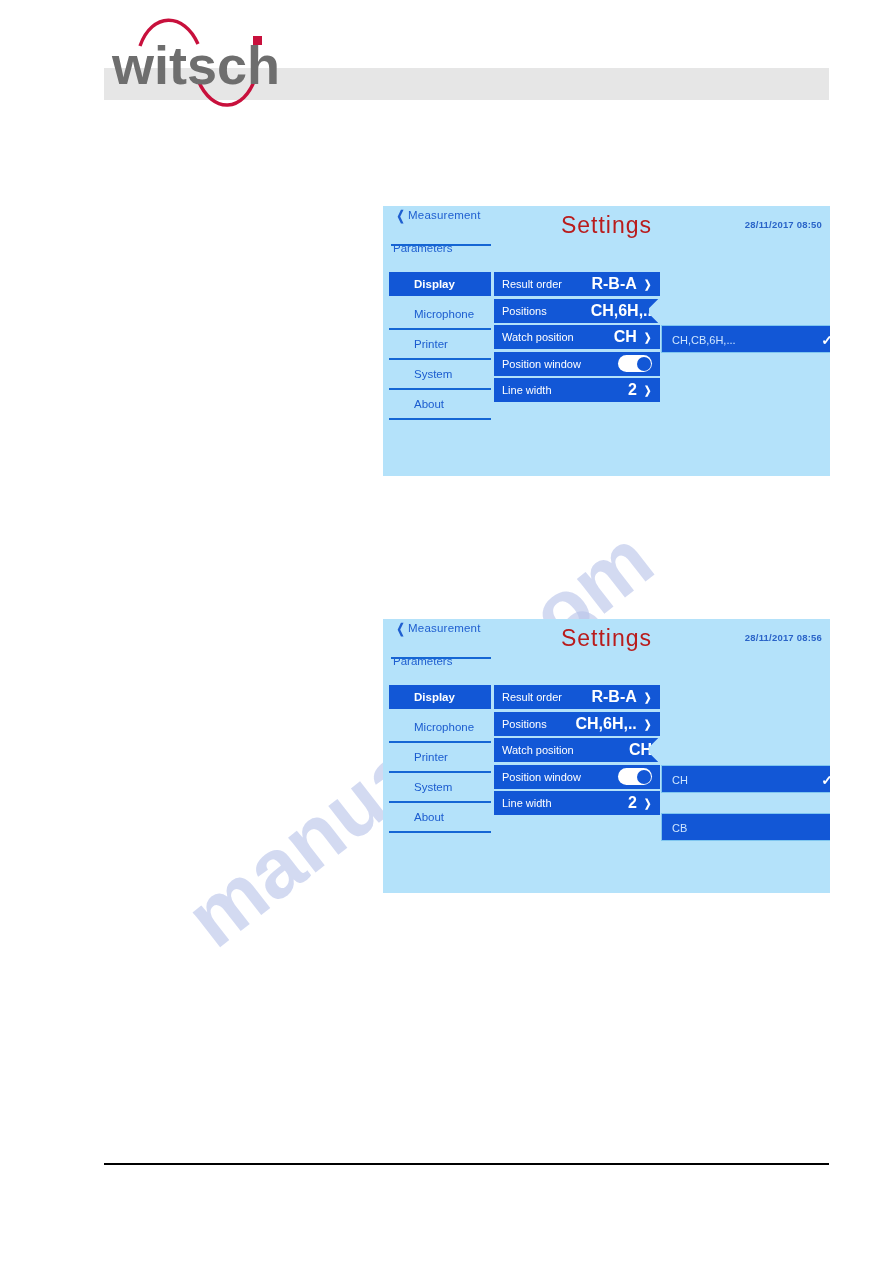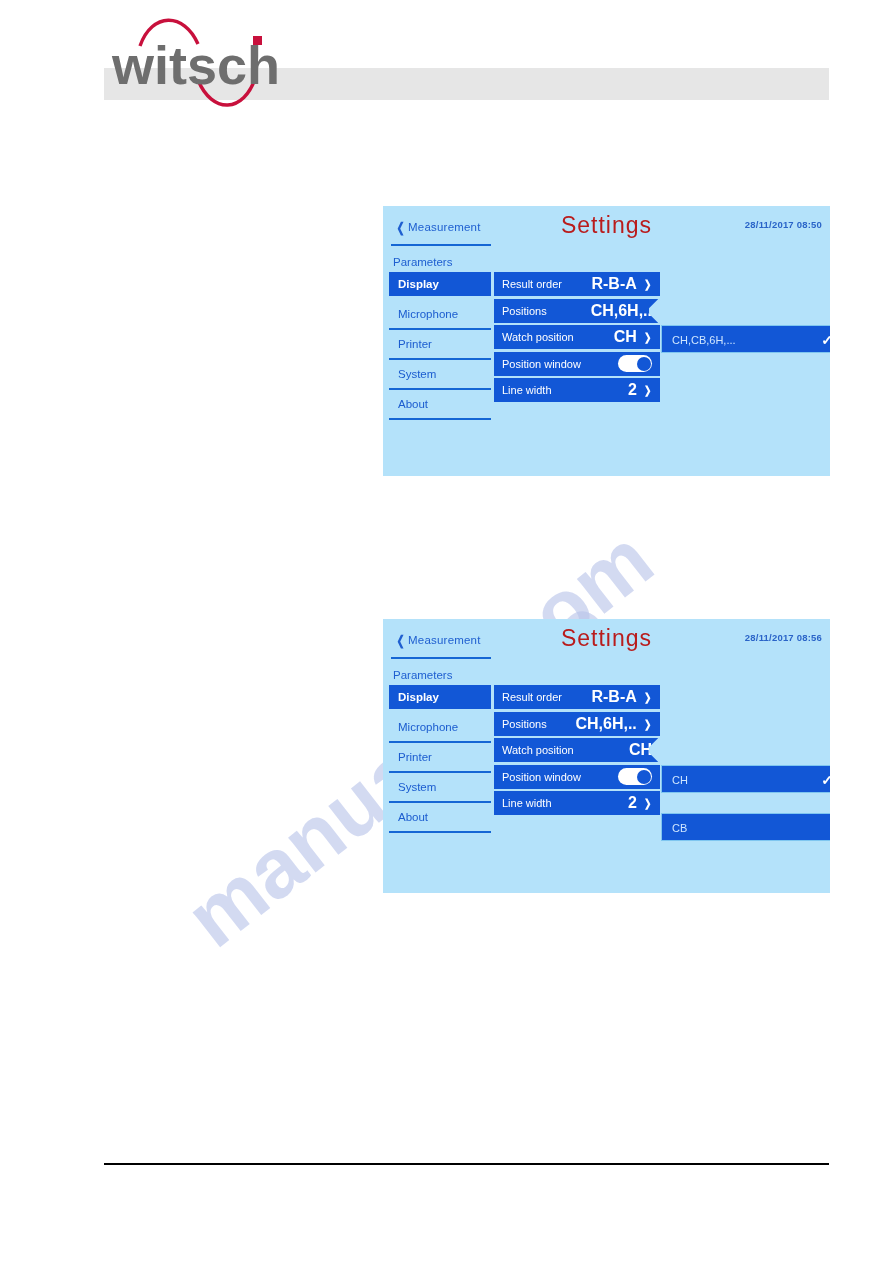--- a/index.html
+++ b/index.html
@@ -26,48 +26,48 @@
     position:absolute;
     width:447px;height:270px;
     background:#b4e2fa;
     overflow:hidden;
   }
   #screen-one{left:383px;top:206px;height:270px;}
   #screen-two{left:383px;top:619px;height:274px;}
 
   .scr-header{position:absolute;left:0;top:0;width:447px;height:42px;}
   .back-link{
-    position:absolute;left:12px;top:13px;
+    position:absolute;left:12px;top:1px;
     font-size:11.5px;color:#1f5fd0;letter-spacing:.2px;white-space:nowrap;
   }
   .back-chev{
     display:inline-block;transform:scaleX(.75);font-weight:700;
     margin-right:2px;font-size:13px;position:relative;top:1px;
   }
   .back-underline{
     position:absolute;left:8px;top:38px;width:100px;height:2px;background:#1566d4;
   }
   .scr-title{
     position:absolute;left:0;top:6px;width:447px;text-align:center;
     font-size:23px;color:#b91c1c;letter-spacing:1px;font-weight:400;
   }
   .scr-datetime{
     position:absolute;right:8px;top:13px;
     font-size:9.5px;color:#2a64c8;letter-spacing:.2px;font-weight:700;
   }
   .scr-section{
-    position:absolute;left:10px;top:50px;
+    position:absolute;left:10px;top:36px;
     font-size:11.5px;color:#1f5fd0;
   }
 
   
   .sidebar{position:absolute;left:6px;top:66px;width:102px;}
   .side-item{
     position:relative;height:24px;line-height:24px;
-    padding-left:9px;box-sizing:border-box;
+    padding-left:25px;box-sizing:border-box;
     font-size:11.5px;color:#1b5ccf;
     background:transparent;
   }
   .side-item.active{background:#1257d6;color:#ffffff;font-weight:700;}
   .side-sep{height:2px;background:#1566d4;margin:2px 0 2px 0;}
   .side-item.active + .side-sep{background:transparent;}
 
   
   .paramlist{position:absolute;left:111px;top:66px;width:166px;}
   .param-row{

